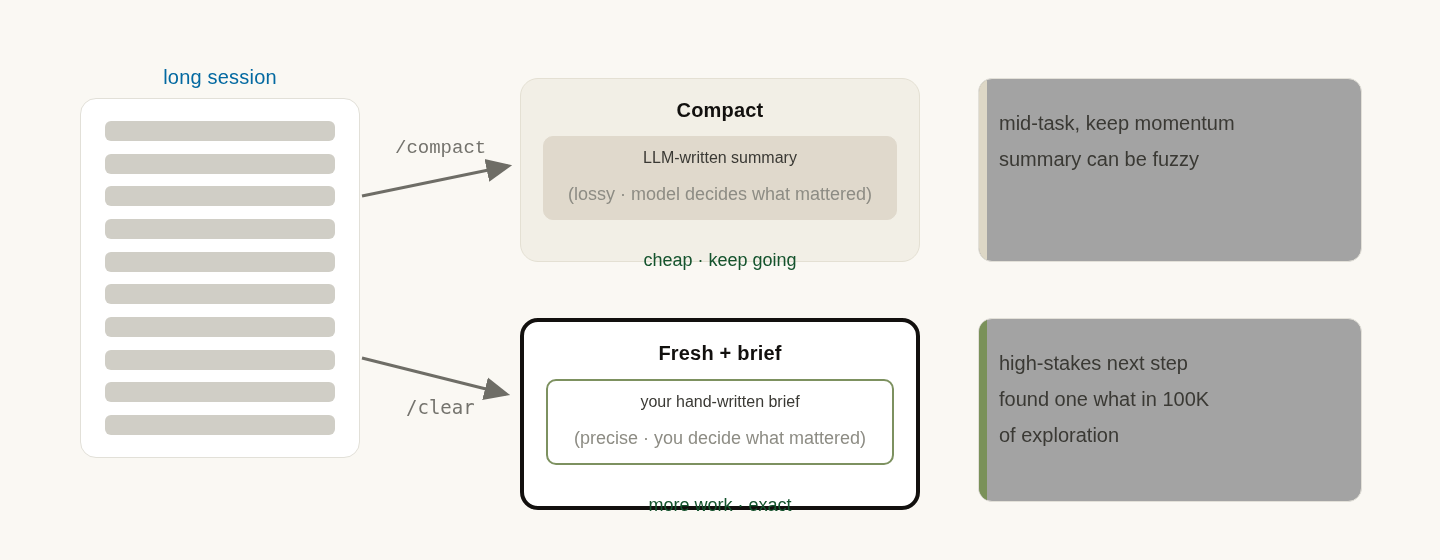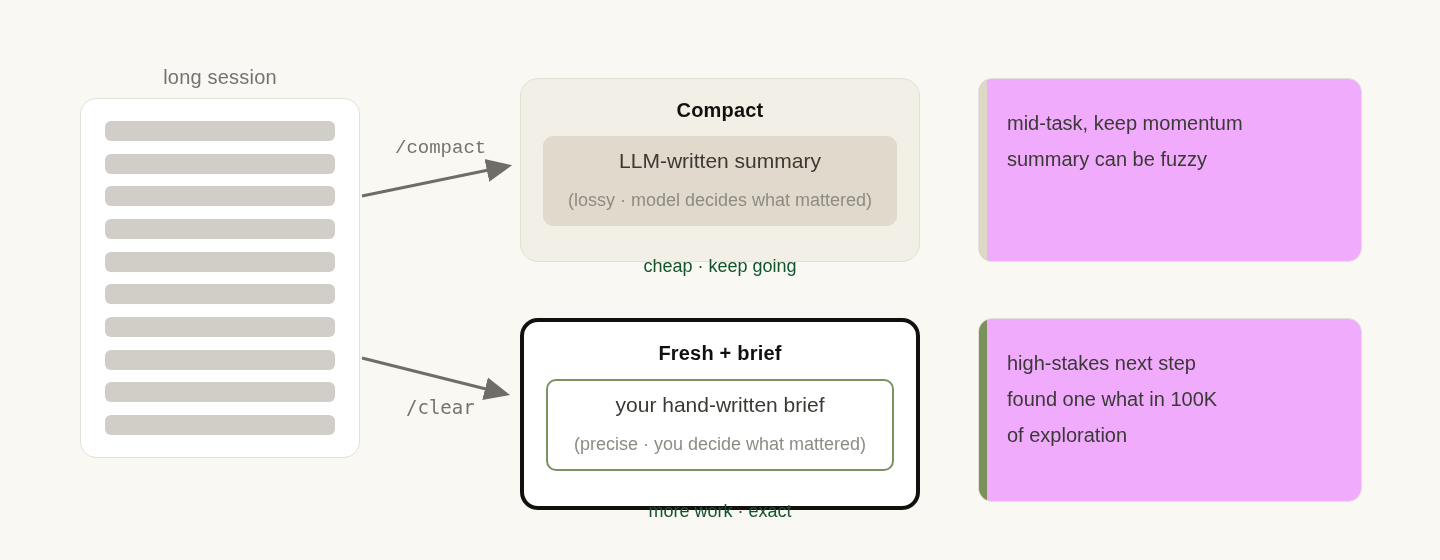--- a/index.html
+++ b/index.html
@@ -21,21 +21,21 @@
   }
 
   
   .session-label {
     position: absolute;
     left: 80px;
     top: 66px;
     width: 280px;
     text-align: center;
     font-size: 20px;
-    color: #737373;
+    color: #0369a1;
     letter-spacing: 0.2px;
     white-space: nowrap;
   }
   .session-card {
     position: absolute;
     left: 80px;
     top: 98px;
     width: 280px;
     height: 360px;
     background: #ffffff;
@@ -108,21 +108,21 @@
   }
   .inner-panel.tan {
     background: #e0d9cc;
     border: 1px solid #e0d9cc;
   }
   .inner-panel.green {
     background: #ffffff;
     border: 2px solid #7d9160;
   }
   .inner-main {
-    font-size: 21px;
+    font-size: 16px;
     color: #3a3934;
     line-height: 1.25;
   }
   .inner-sub {
     font-size: 18px;
     color: #8d8c84;
     margin-top: 15px;
     line-height: 1.25;
   }
   .option-foot {
@@ -132,24 +132,24 @@
     text-align: center;
   }
 
   
   .note {
     position: absolute;
     left: 978px;
     width: 384px;
     height: 184px;
     box-sizing: border-box;
-    background: #f0abfc;
+    background: #a3a3a3;
     border: 1px solid #e2e0d8;
     border-radius: 14px;
-    padding: 26px 28px;
+    padding: 26px 20px;
     overflow: hidden;
   }
   .note.note-compact { top: 78px; }
   .note.note-fresh   { top: 318px; }
   .note-accent {
     position: absolute;
     left: 0;
     top: 0;
     bottom: 0;
     width: 8px;

